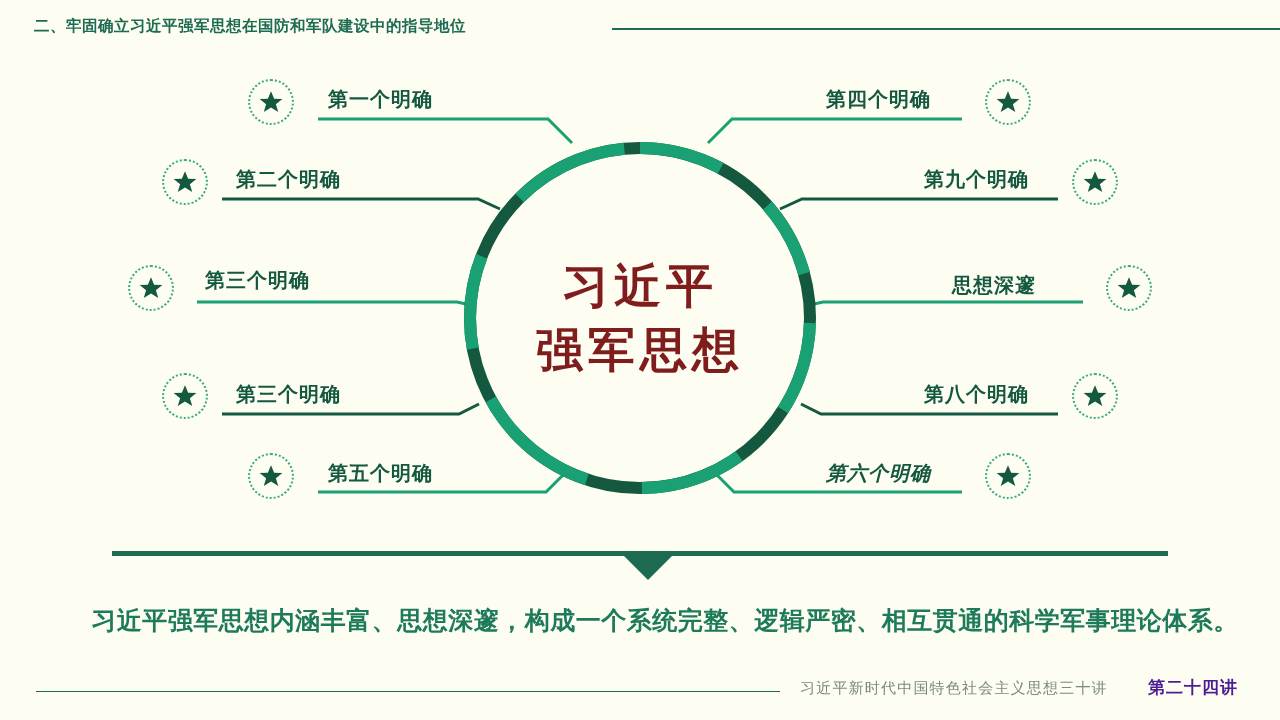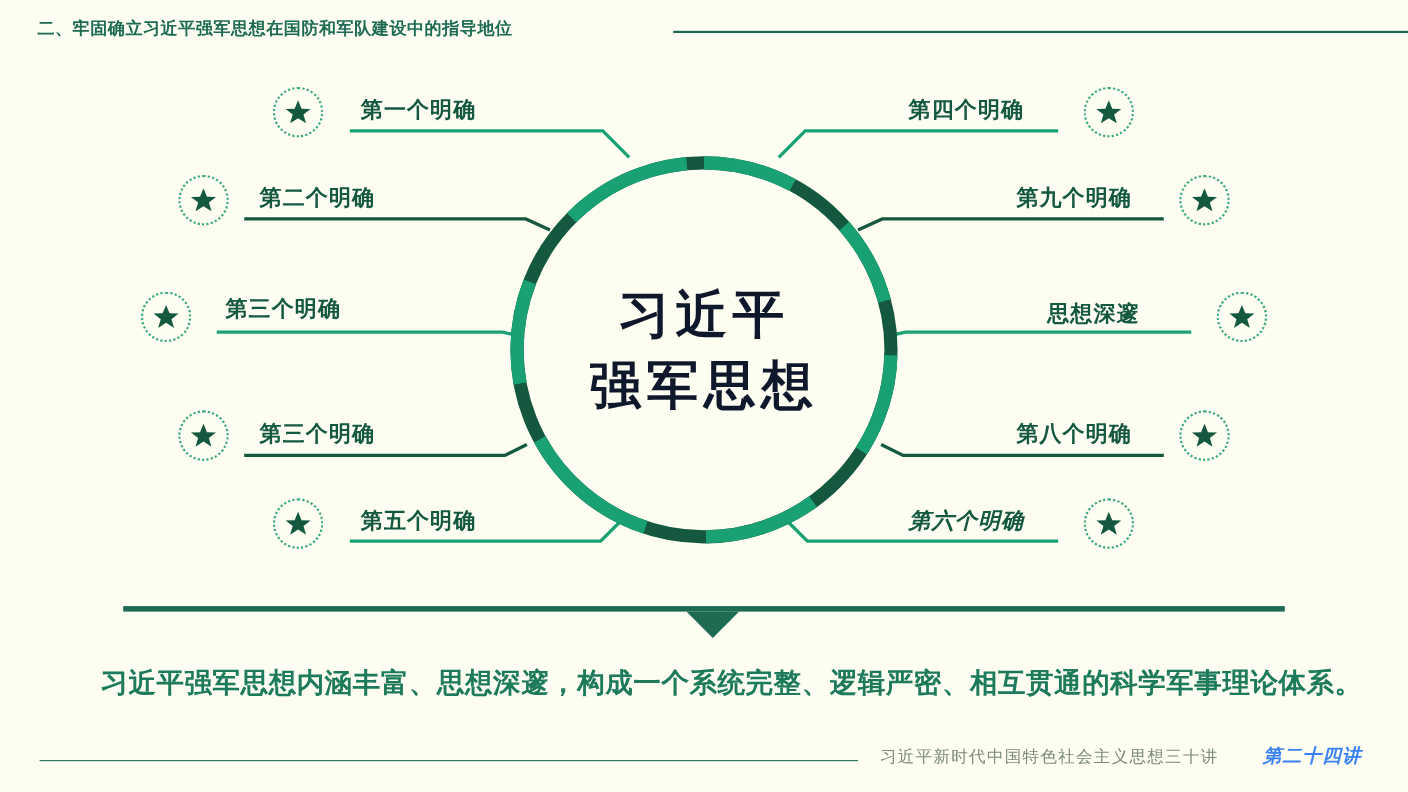--- a/index.html
+++ b/index.html
@@ -26,21 +26,21 @@
 
   
   .ring-wrap{position:absolute;left:455px;top:133px;width:370px;height:370px;}
   .ring-wrap svg{display:block;}
   .ring-text{
     position:absolute;left:455px;top:133px;width:370px;height:370px;
     display:flex;flex-direction:column;align-items:center;justify-content:center;
     gap:14px;pointer-events:none;
   }
   .ring-text span{
-    font-size:47px;font-weight:bold;color:#0f172a;letter-spacing:5px;
+    font-size:47px;font-weight:bold;color:#7f1d1d;letter-spacing:5px;
     line-height:1.06;white-space:nowrap;
   }
 
   
   .spokes{position:absolute;left:0;top:0;width:1280px;height:720px;pointer-events:none;}
 
   
   .item-label{
     position:absolute;font-size:20px;font-weight:bold;color:#14583f;
     white-space:nowrap;letter-spacing:1px;
@@ -77,24 +77,23 @@
     position:absolute;left:36px;top:691px;width:744px;height:1.4px;
     background:#1d6b52;
   }
   .footer-series{
     position:absolute;left:800px;top:679px;
     font-size:15px;color:#7c8a7a;letter-spacing:1.2px;white-space:nowrap;
     font-family:"Liberation Serif","DejaVu Serif",serif;
   }
   .footer-lecture{
     position:absolute;left:1148px;top:676px;
-    font-size:17px;font-weight:bold;color:#3b82f6;letter-spacing:1px;
+    font-size:17px;font-weight:bold;color:#4c1d95;letter-spacing:1px;
     white-space:nowrap;
     font-family:"Liberation Serif","DejaVu Serif",serif;
-    font-style:italic;
   }
 </style>
 </head>
 <body>
 
 <div class="slide">
 
   <div class="header">
     <div class="header-title">二、牢固确立习近平强军思想在国防和军队建设中的指导地位</div>
     <div class="header-rule"></div>

